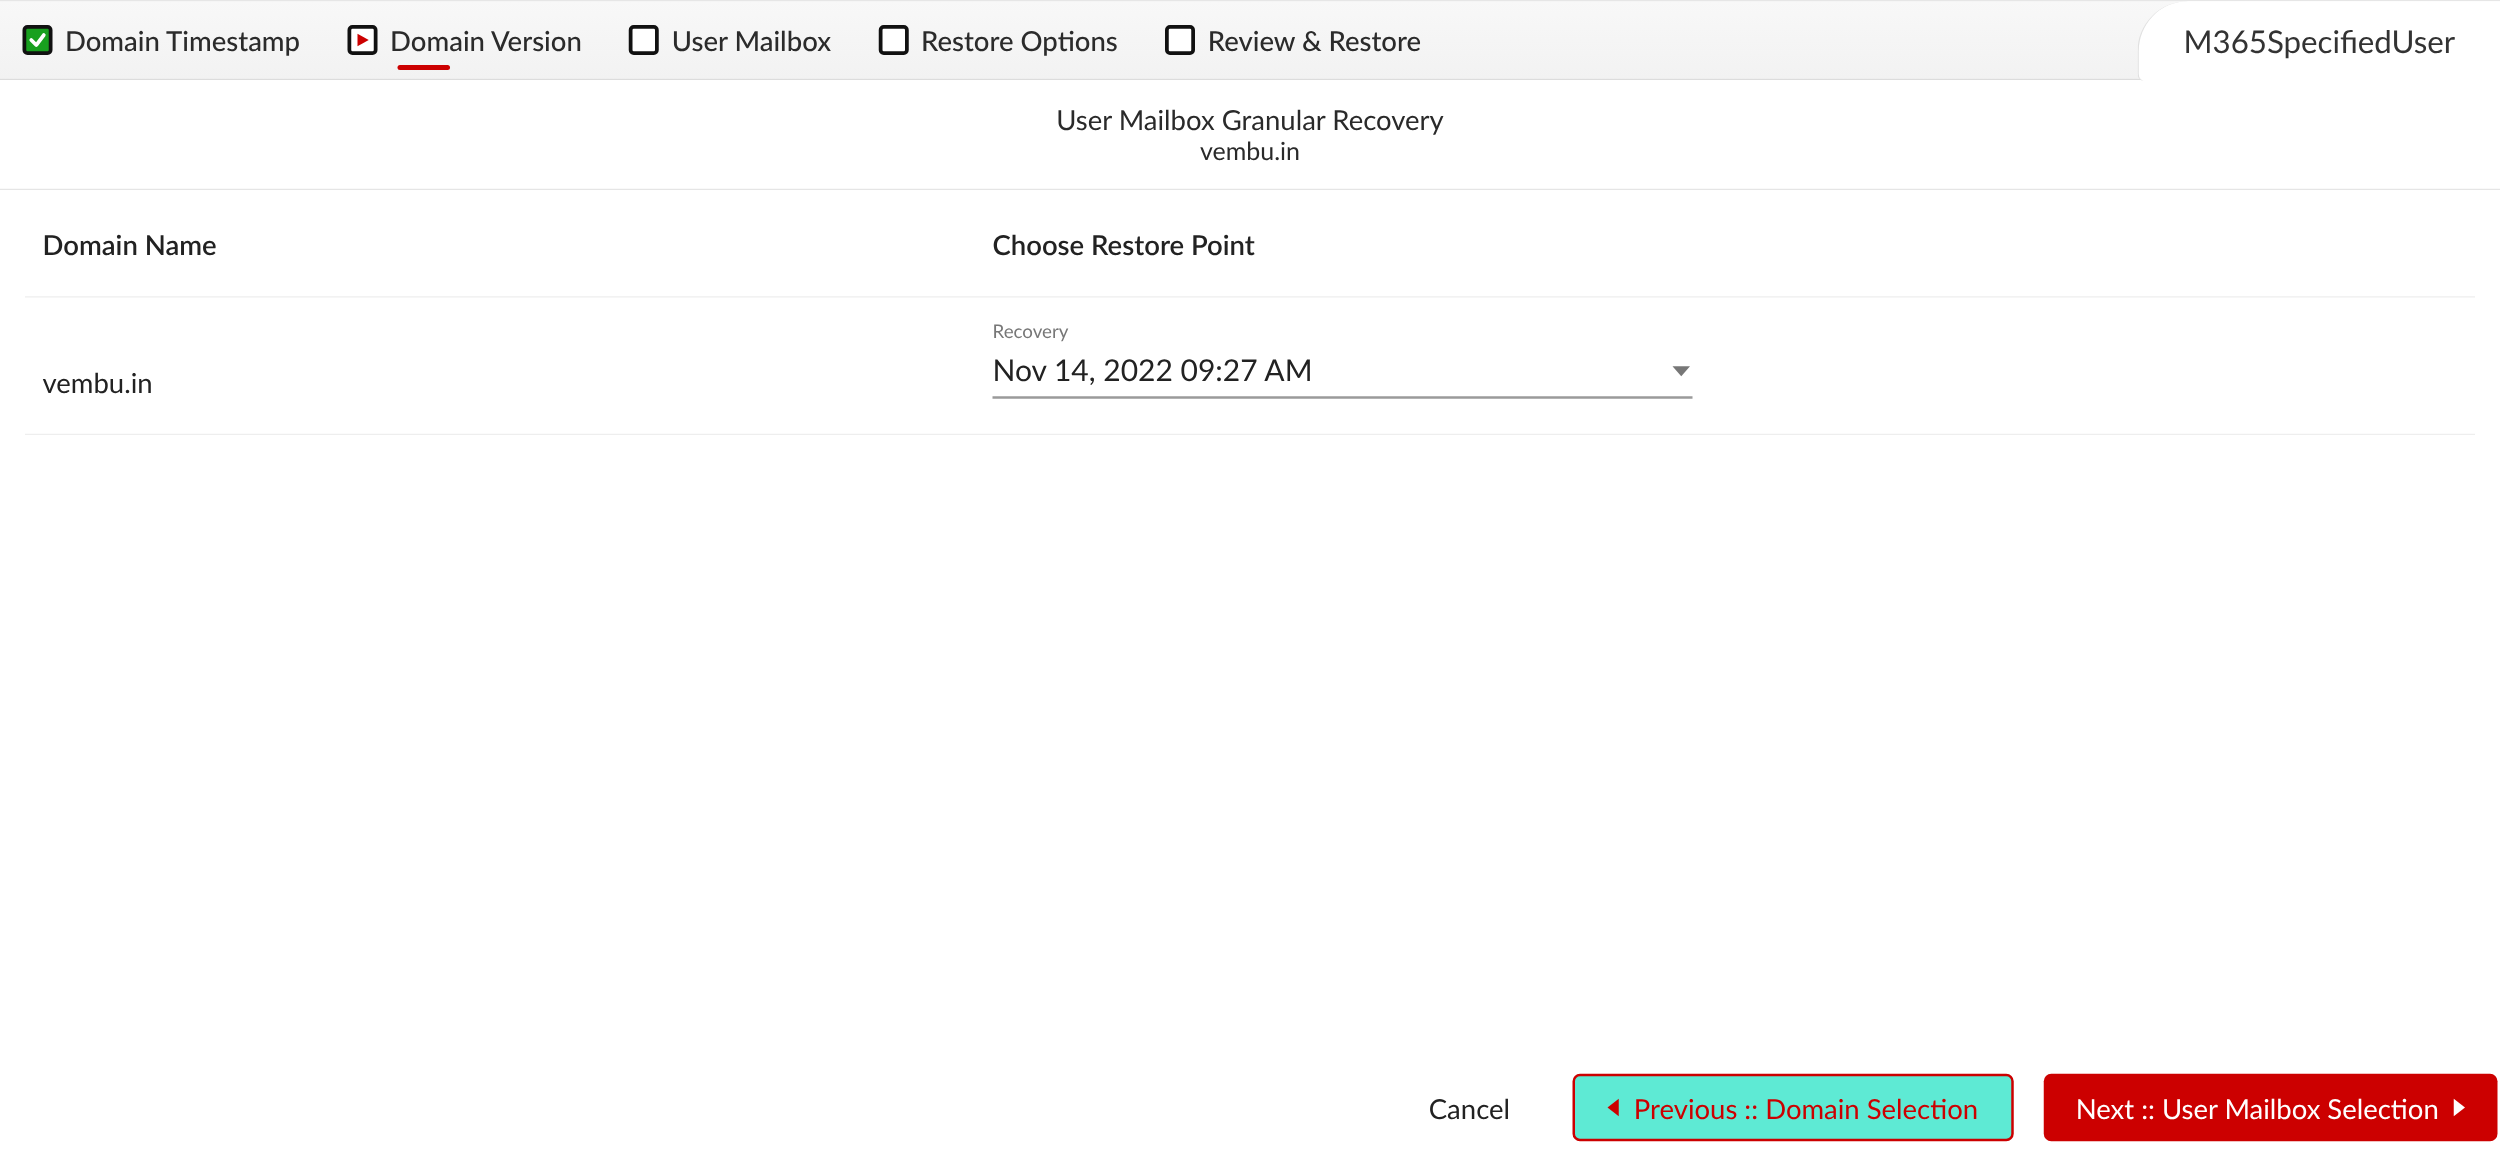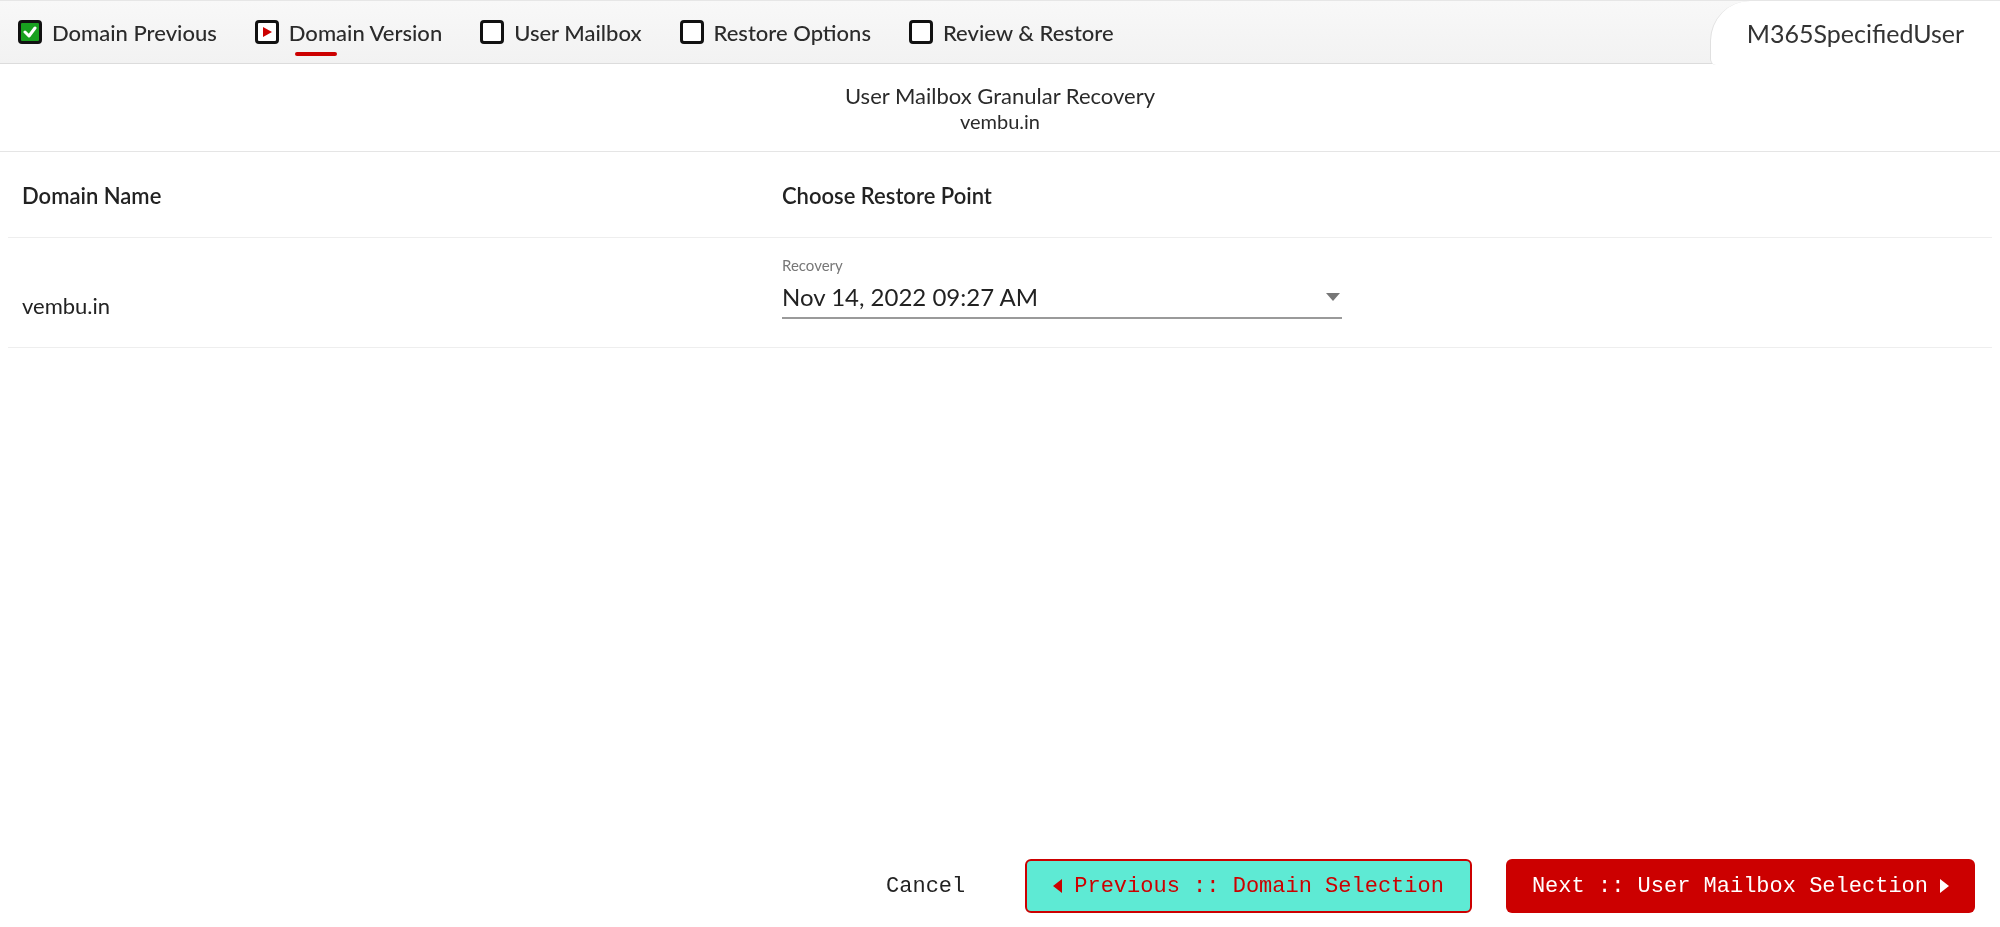--- a/index.html
+++ b/index.html
@@ -86,21 +86,21 @@
     justify-content: space-between;
     align-items: center;
     padding: 18px 34px;
     border-bottom: 1px solid #e5e5e5;
     flex-direction: column;
   }
   .subheader .title { font-size: 22px; color:#2a2a2a; }
   .subheader .right { font-size: 20px; color:#2a2a2a; }
 
   
-  .content { padding: 0 8px; }
+  .content { padding: 0 20px; }
   .row {
     display:flex;
     border-bottom: 1px solid #eee;
     padding: 0 14px;
   }
   .row.head { padding-top: 30px; padding-bottom: 28px; }
   .row.head .cell { font-size: 22px; font-weight: 600; color:#222; }
   .cell.domain { flex: 0 0 760px; }
   .cell.restore { flex: 1; }
   .row.body { padding-top: 18px; padding-bottom: 28px; align-items: flex-end;}
@@ -119,26 +119,25 @@
   .ts-select .caret {
     width: 0; height: 0;
     border-left: 7px solid transparent;
     border-right: 7px solid transparent;
     border-top: 8px solid #777;
   }
 
   
   .footer {
     position: absolute;
-    right: 25px;
+    right: 2px;
     bottom: 14px;
     display: flex;
     align-items: center;
-    gap: 34px;
-    font-family: Liberation Mono, monospace;
+    gap: 24px;
   }
   .btn {
     height: 54px;
     padding: 0 26px;
     font-size: 22px;
     border-radius: 6px;
     display: inline-flex;
     align-items: center;
     gap: 12px;
     cursor: pointer;
@@ -174,21 +173,21 @@
 
 <div class="stepbar">
   <div class="steps">
 
     <div class="step done">
       <span class="step-icon">
         <svg width="14" height="14" viewBox="0 0 14 14">
             <path d="M2 7 L6 11 L12 3" stroke="#fff" stroke-width="3" fill="none" stroke-linecap="round" stroke-linejoin="round"></path>
           </svg>
       </span>
-      <span class="step-label">Domain Previous</span>
+      <span class="step-label">Domain Timestamp</span>
     </div>
 
     <div class="step current">
       <span class="step-icon">
         <svg width="12" height="12" viewBox="0 0 12 12">
             <polygon points="2,1 11,6 2,11" fill="#cc0000"></polygon>
           </svg>
       </span>
       <span class="step-label">Domain Version</span>
     </div>

